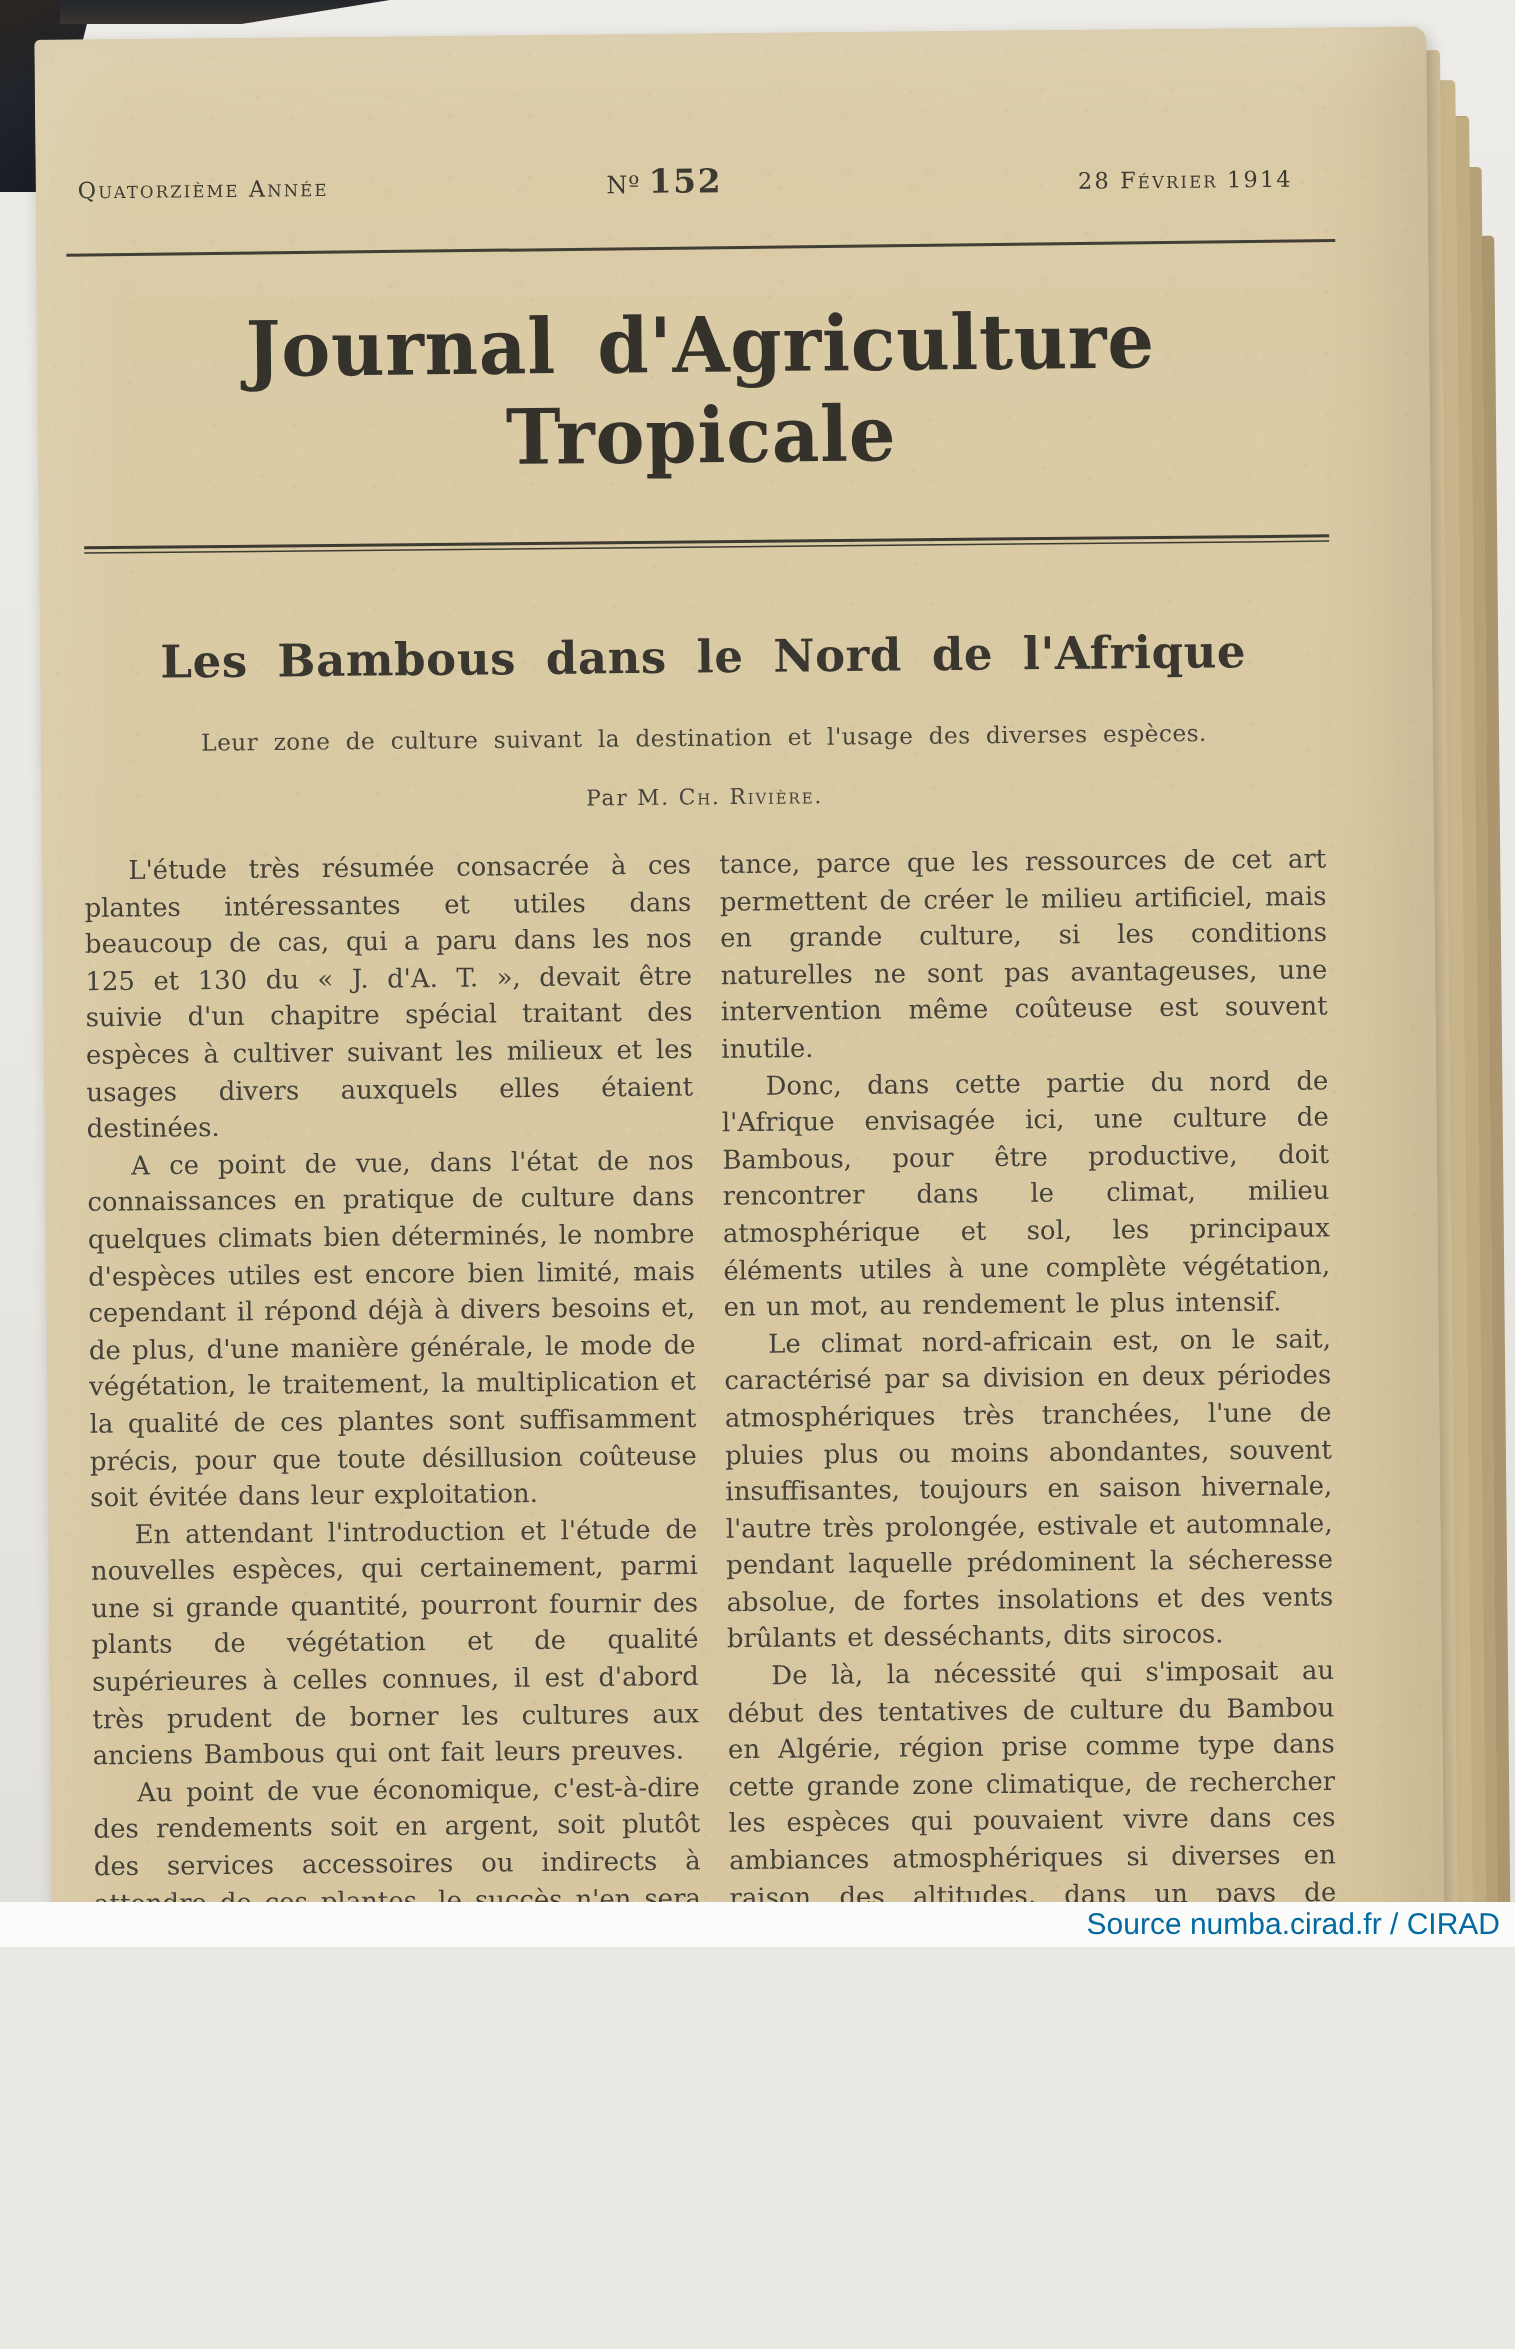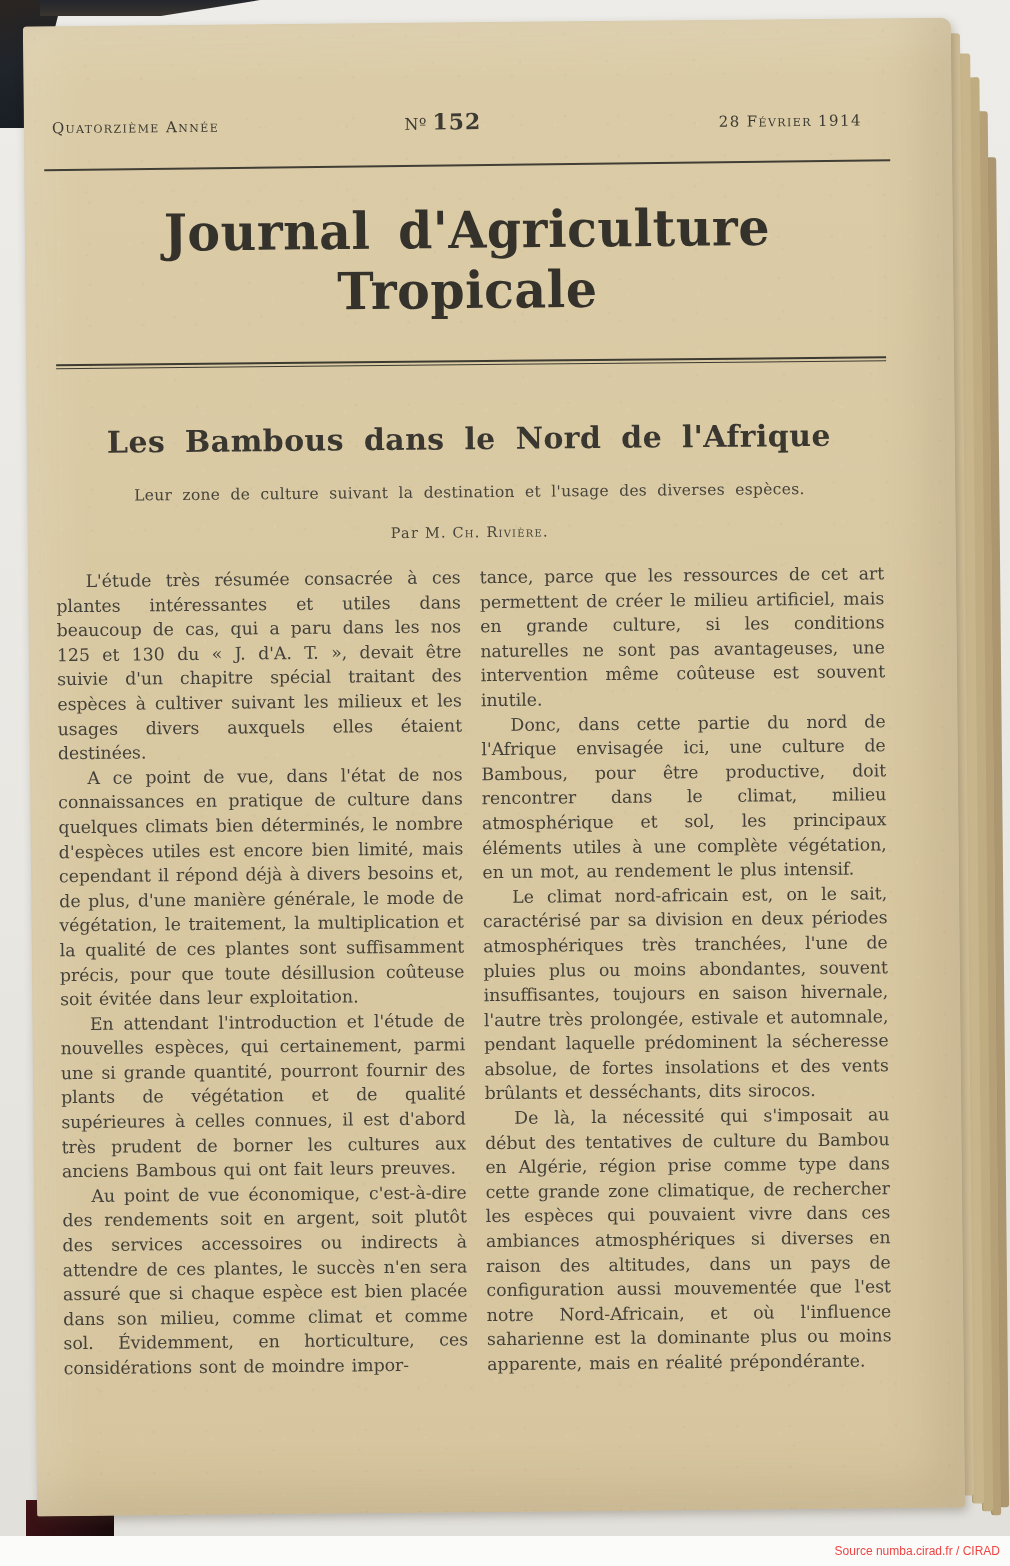--- a/index.html
+++ b/index.html
@@ -4,21 +4,21 @@
 <style>
   html, body { margin: 0; padding: 0; }
   body {
     width: 1010px; height: 1566px;
     font-family: "DejaVu Serif", serif;
     background: #eae8e3;
     overflow: hidden;
   }
   .scan {
     position: relative;
-    width: 1010px; height: 1566px;
+    width: 1010px; height: 1298px;
     background: linear-gradient(180deg, #edecE8 0%, #e9e7e2 55%, #e2e0db 96%);
     overflow: hidden;
   }
 
   
   .binding-top {
     position: absolute; left: 0; top: 0; width: 62px; height: 128px;
     background: linear-gradient(160deg, #2b2520 0%, #20242b 45%, #171b22 100%);
     clip-path: polygon(0 0, 100% 0, 48% 100%, 0 100%);
   }
@@ -148,22 +148,22 @@
 
   
   .footer-bar {
     position: absolute; left: 0; bottom: 0; width: 1010px; height: 30px;
     background: #fbfbfa;
     display: flex; align-items: center; justify-content: flex-end;
     box-sizing: border-box; padding-right: 10px;
   }
   .footer-bar span {
     font-family: "Liberation Sans", sans-serif;
-    font-size: 12px;
-    color: #ef4444;
+    font-size: 20px;
+    color: #0369a1;
   }
 </style>
 </head>
 <body>
 
 <div class="scan">
 
   <div class="binding-top"></div>
   <div class="binding-top-sliver"></div>
   <div class="binding-bottom"></div>

